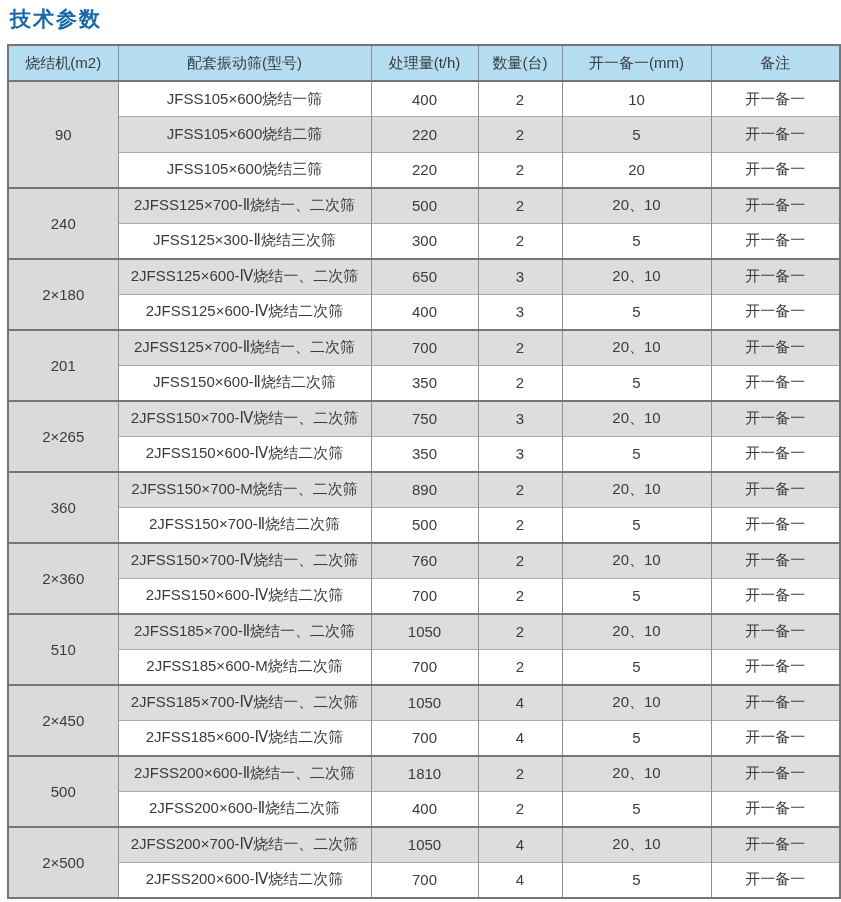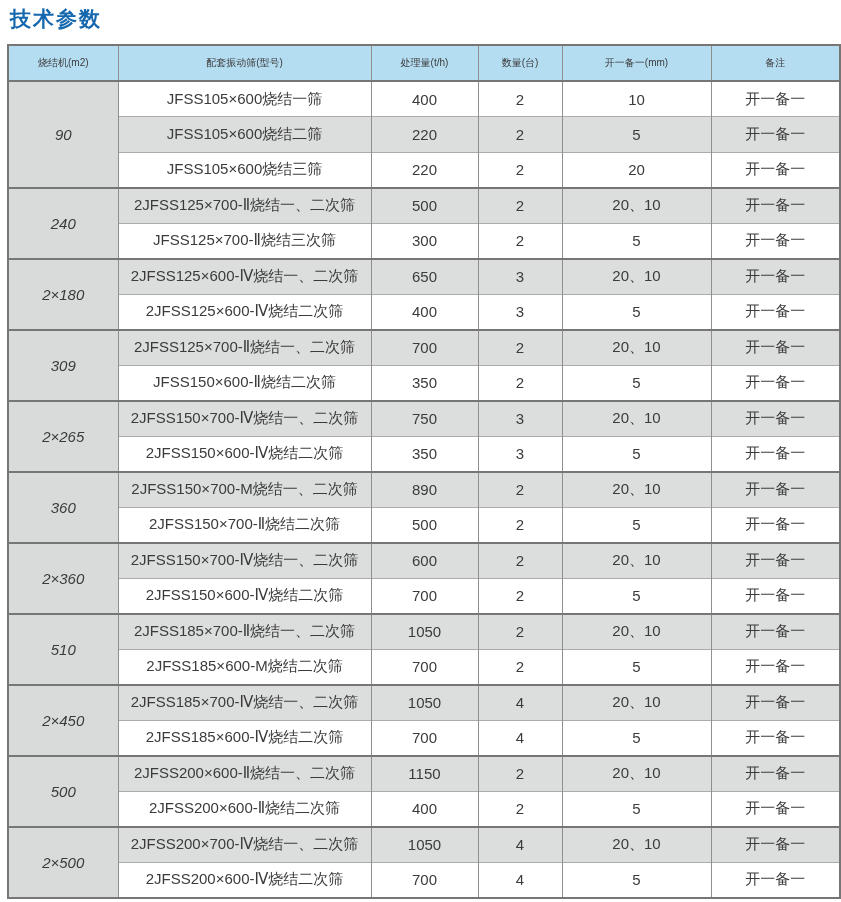--- a/index.html
+++ b/index.html
@@ -29,42 +29,42 @@
   }
   table.params{
     border-collapse:collapse;
     table-layout:fixed;
     width:832px;
     border:2px solid var(--line-dark);
   }
   table.params th{
     background:var(--header-bg);
     height:36px;
-    font-size:10px;
+    font-size:15px;
     font-weight:400;
     color:var(--text);
     border:1px solid var(--line-mid);
     text-align:center;
     padding:0 2px;
   }
   table.params td{
     height:35.5px;
     font-size:15px;
     text-align:center;
     vertical-align:middle;
     border-left:1px solid var(--line-mid);
     border-right:1px solid var(--line-mid);
     padding:0 2px;
     background:#ffffff;
   }
   tbody.group{border-top:2px solid var(--line-dark);}
   tbody.group tr + tr td{border-top:1px solid var(--line-light);}
   td.machine-cell{background:var(--machine-bg);}
   tr.alt td{background:var(--gray-row);}
-  tr.alt td.machine-cell, tr td.machine-cell{background:var(--machine-bg);font-style:italic;}
+  tr.alt td.machine-cell, tr td.machine-cell{background:var(--machine-bg);}
 </style>
 </head>
 <body>
 
 <div class="page">
   <h1 class="page-title">技术参数</h1>
 
   <table class="params">
     <colgroup>
       <col style="width:110px">
@@ -111,21 +111,21 @@
       <tbody class="group">
         <tr class="alt">
           <td class="machine-cell" rowspan="2">240</td>
           <td>2JFSS125×700-Ⅱ烧结一、二次筛</td>
           <td>500</td>
           <td>2</td>
           <td>20、10</td>
           <td>开一备一</td>
         </tr>
         <tr>
-          <td>JFSS125×700-Ⅱ烧结三次筛</td>
+          <td>JFSS125×300-Ⅱ烧结三次筛</td>
           <td>300</td>
           <td>2</td>
           <td>5</td>
           <td>开一备一</td>
         </tr>
       </tbody>
       <tbody class="group">
         <tr class="alt">
           <td class="machine-cell" rowspan="2">2×180</td>
           <td>2JFSS125×600-Ⅳ烧结一、二次筛</td>
@@ -137,21 +137,21 @@
         <tr>
           <td>2JFSS125×600-Ⅳ烧结二次筛</td>
           <td>400</td>
           <td>3</td>
           <td>5</td>
           <td>开一备一</td>
         </tr>
       </tbody>
       <tbody class="group">
         <tr class="alt">
-          <td class="machine-cell" rowspan="2">309</td>
+          <td class="machine-cell" rowspan="2">201</td>
           <td>2JFSS125×700-Ⅱ烧结一、二次筛</td>
           <td>700</td>
           <td>2</td>
           <td>20、10</td>
           <td>开一备一</td>
         </tr>
         <tr>
           <td>JFSS150×600-Ⅱ烧结二次筛</td>
           <td>350</td>
           <td>2</td>
@@ -190,21 +190,21 @@
           <td>500</td>
           <td>2</td>
           <td>5</td>
           <td>开一备一</td>
         </tr>
       </tbody>
       <tbody class="group">
         <tr class="alt">
           <td class="machine-cell" rowspan="2">2×360</td>
           <td>2JFSS150×700-Ⅳ烧结一、二次筛</td>
-          <td>600</td>
+          <td>760</td>
           <td>2</td>
           <td>20、10</td>
           <td>开一备一</td>
         </tr>
         <tr>
           <td>2JFSS150×600-Ⅳ烧结二次筛</td>
           <td>700</td>
           <td>2</td>
           <td>5</td>
           <td>开一备一</td>
@@ -241,21 +241,21 @@
           <td>700</td>
           <td>4</td>
           <td>5</td>
           <td>开一备一</td>
         </tr>
       </tbody>
       <tbody class="group">
         <tr class="alt">
           <td class="machine-cell" rowspan="2">500</td>
           <td>2JFSS200×600-Ⅱ烧结一、二次筛</td>
-          <td>1150</td>
+          <td>1810</td>
           <td>2</td>
           <td>20、10</td>
           <td>开一备一</td>
         </tr>
         <tr>
           <td>2JFSS200×600-Ⅱ烧结二次筛</td>
           <td>400</td>
           <td>2</td>
           <td>5</td>
           <td>开一备一</td>

